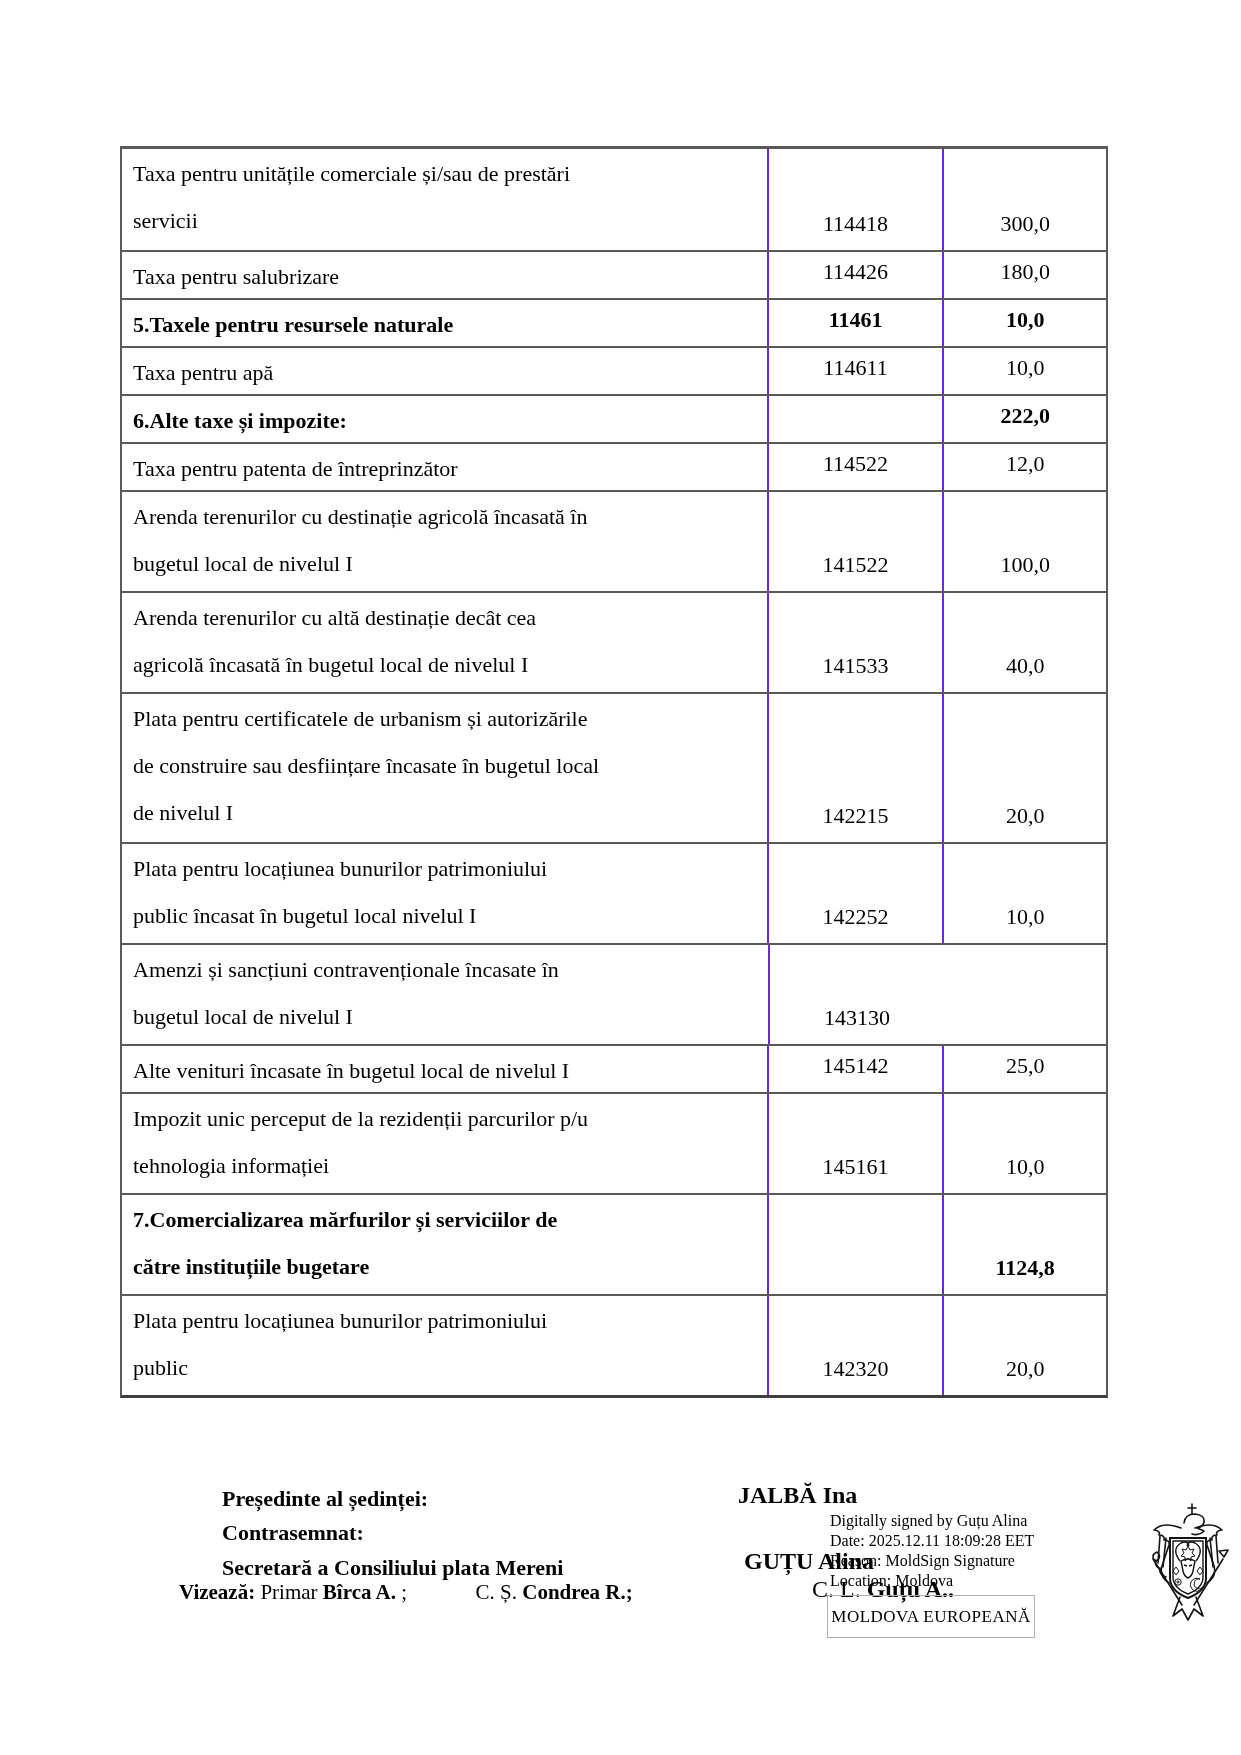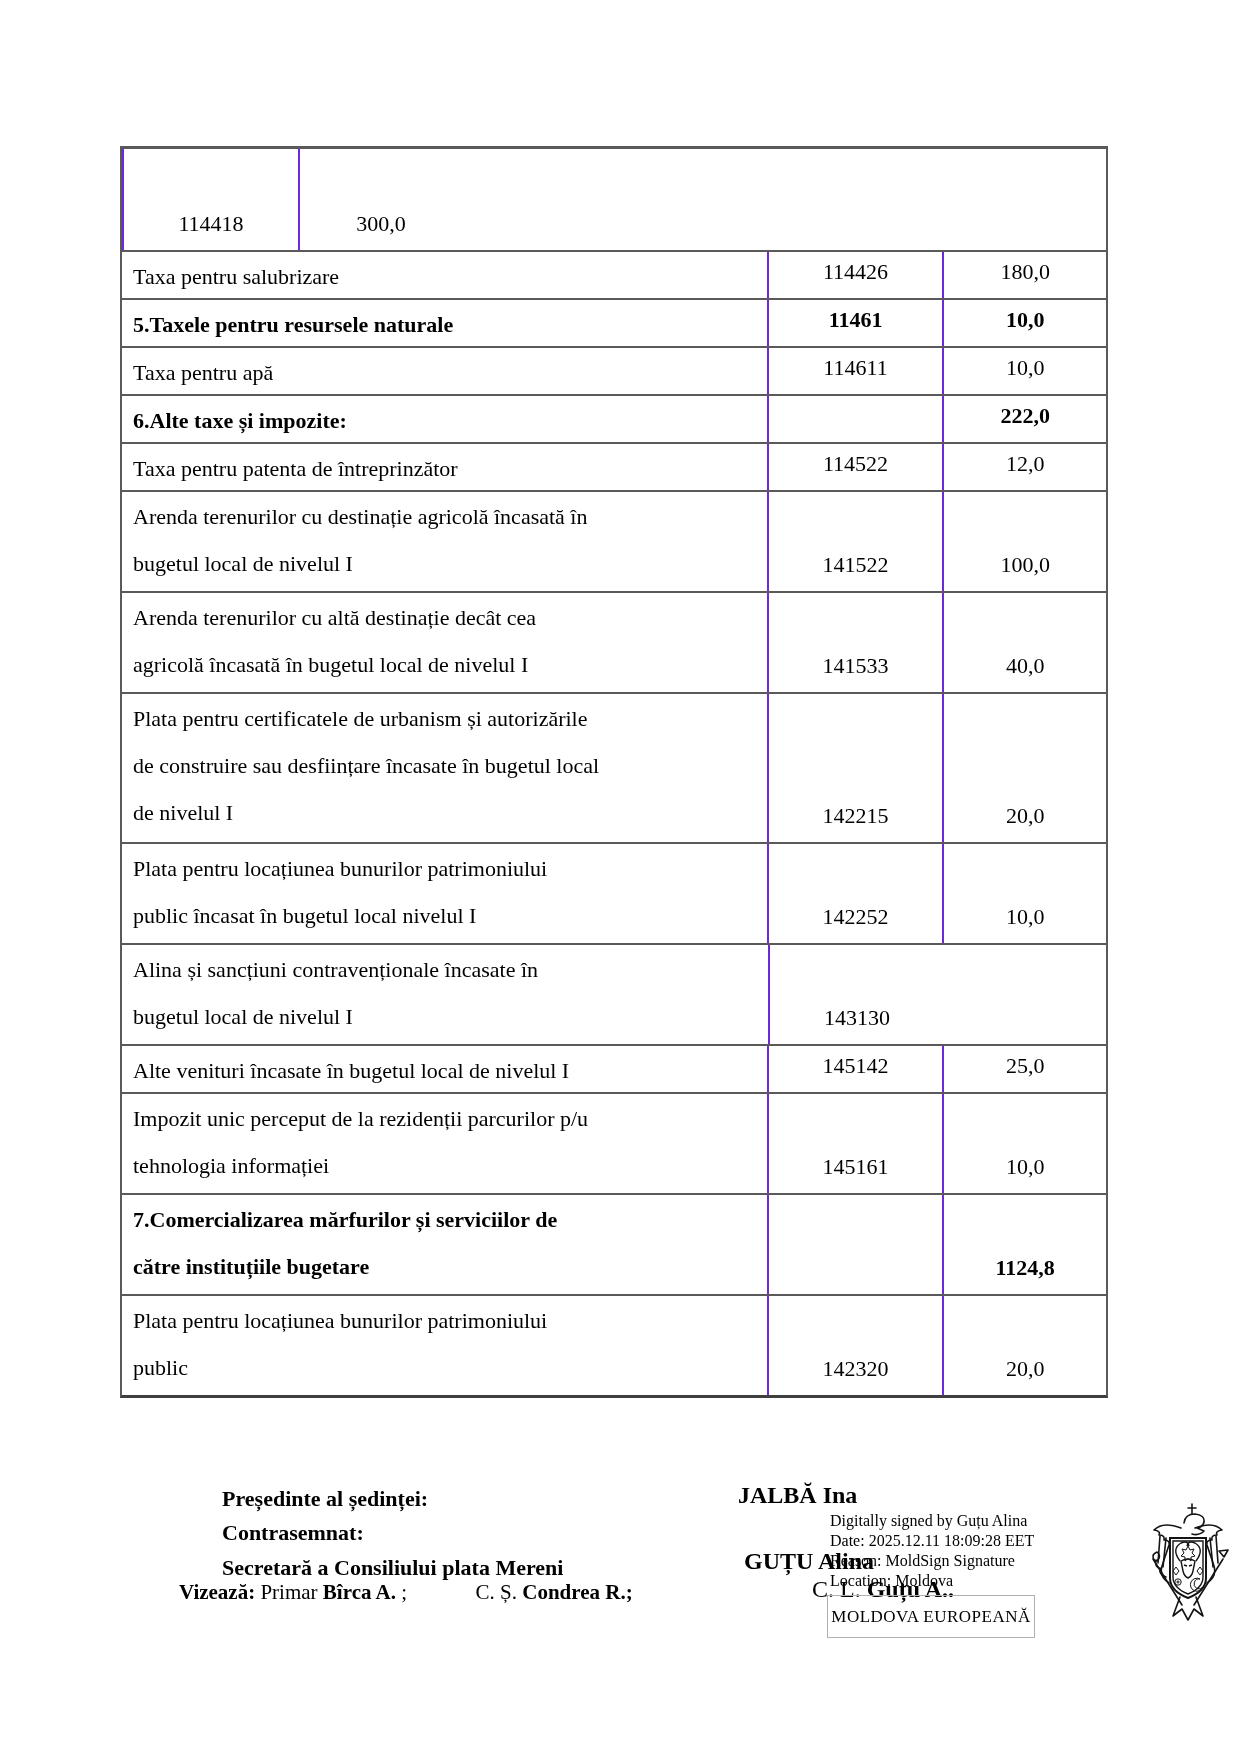--- a/index.html
+++ b/index.html
@@ -87,20 +87,22 @@
   .coat { position: absolute; left: 1140px; top: 1502px; width: 95px; height: 126px; }
 </style>
 </head>
 <body>
 
 <div class="page">
 
   <div class="doc-table">
 
     <div class="trow h2">
+      <div class="c1">Taxa pentru unitățile comerciale și/sau de prestări
+servicii</div>
       <div class="c2">114418</div>
       <div class="c3">300,0</div>
     </div>
 
     <div class="trow h1">
       <div class="c1">Taxa pentru salubrizare</div>
       <div class="c2">114426</div>
       <div class="c3">180,0</div>
     </div>
 
@@ -151,21 +153,21 @@
     </div>
 
     <div class="trow h2">
       <div class="c1">Plata pentru locațiunea  bunurilor patrimoniului
 public încasat în bugetul local nivelul I</div>
       <div class="c2">142252</div>
       <div class="c3">10,0</div>
     </div>
 
     <div class="trow h2">
-      <div class="c1">Alina și sancțiuni contravenționale încasate în
+      <div class="c1">Amenzi și sancțiuni contravenționale încasate în
 bugetul local de nivelul I</div>
       <div class="c2">143130</div>
     </div>
 
     <div class="trow h1">
       <div class="c1">Alte venituri încasate în bugetul local de nivelul I</div>
       <div class="c2">145142</div>
       <div class="c3">25,0</div>
     </div>
 

